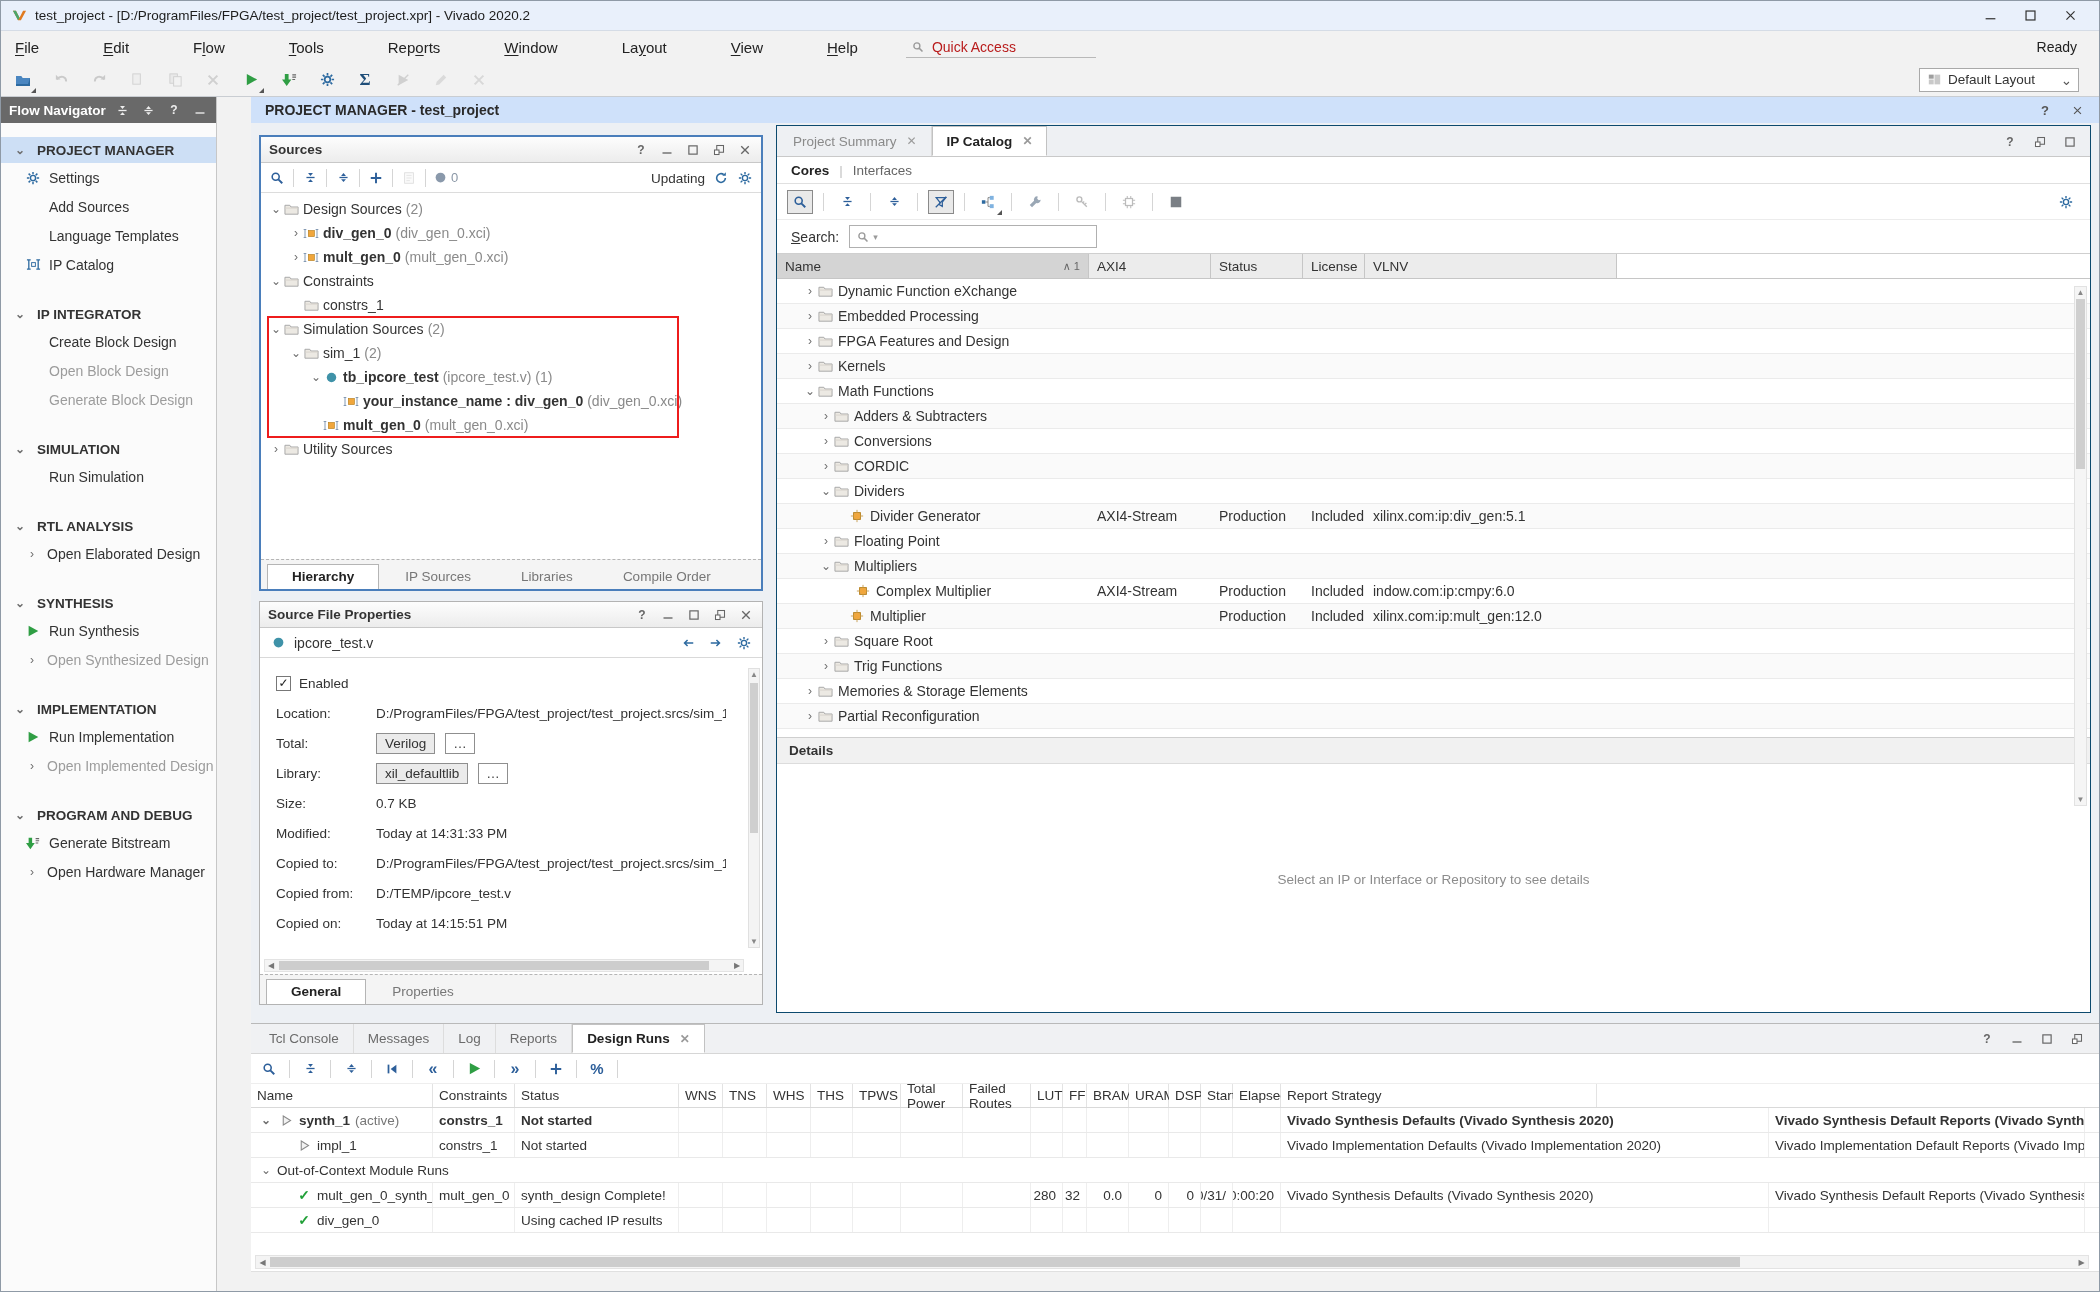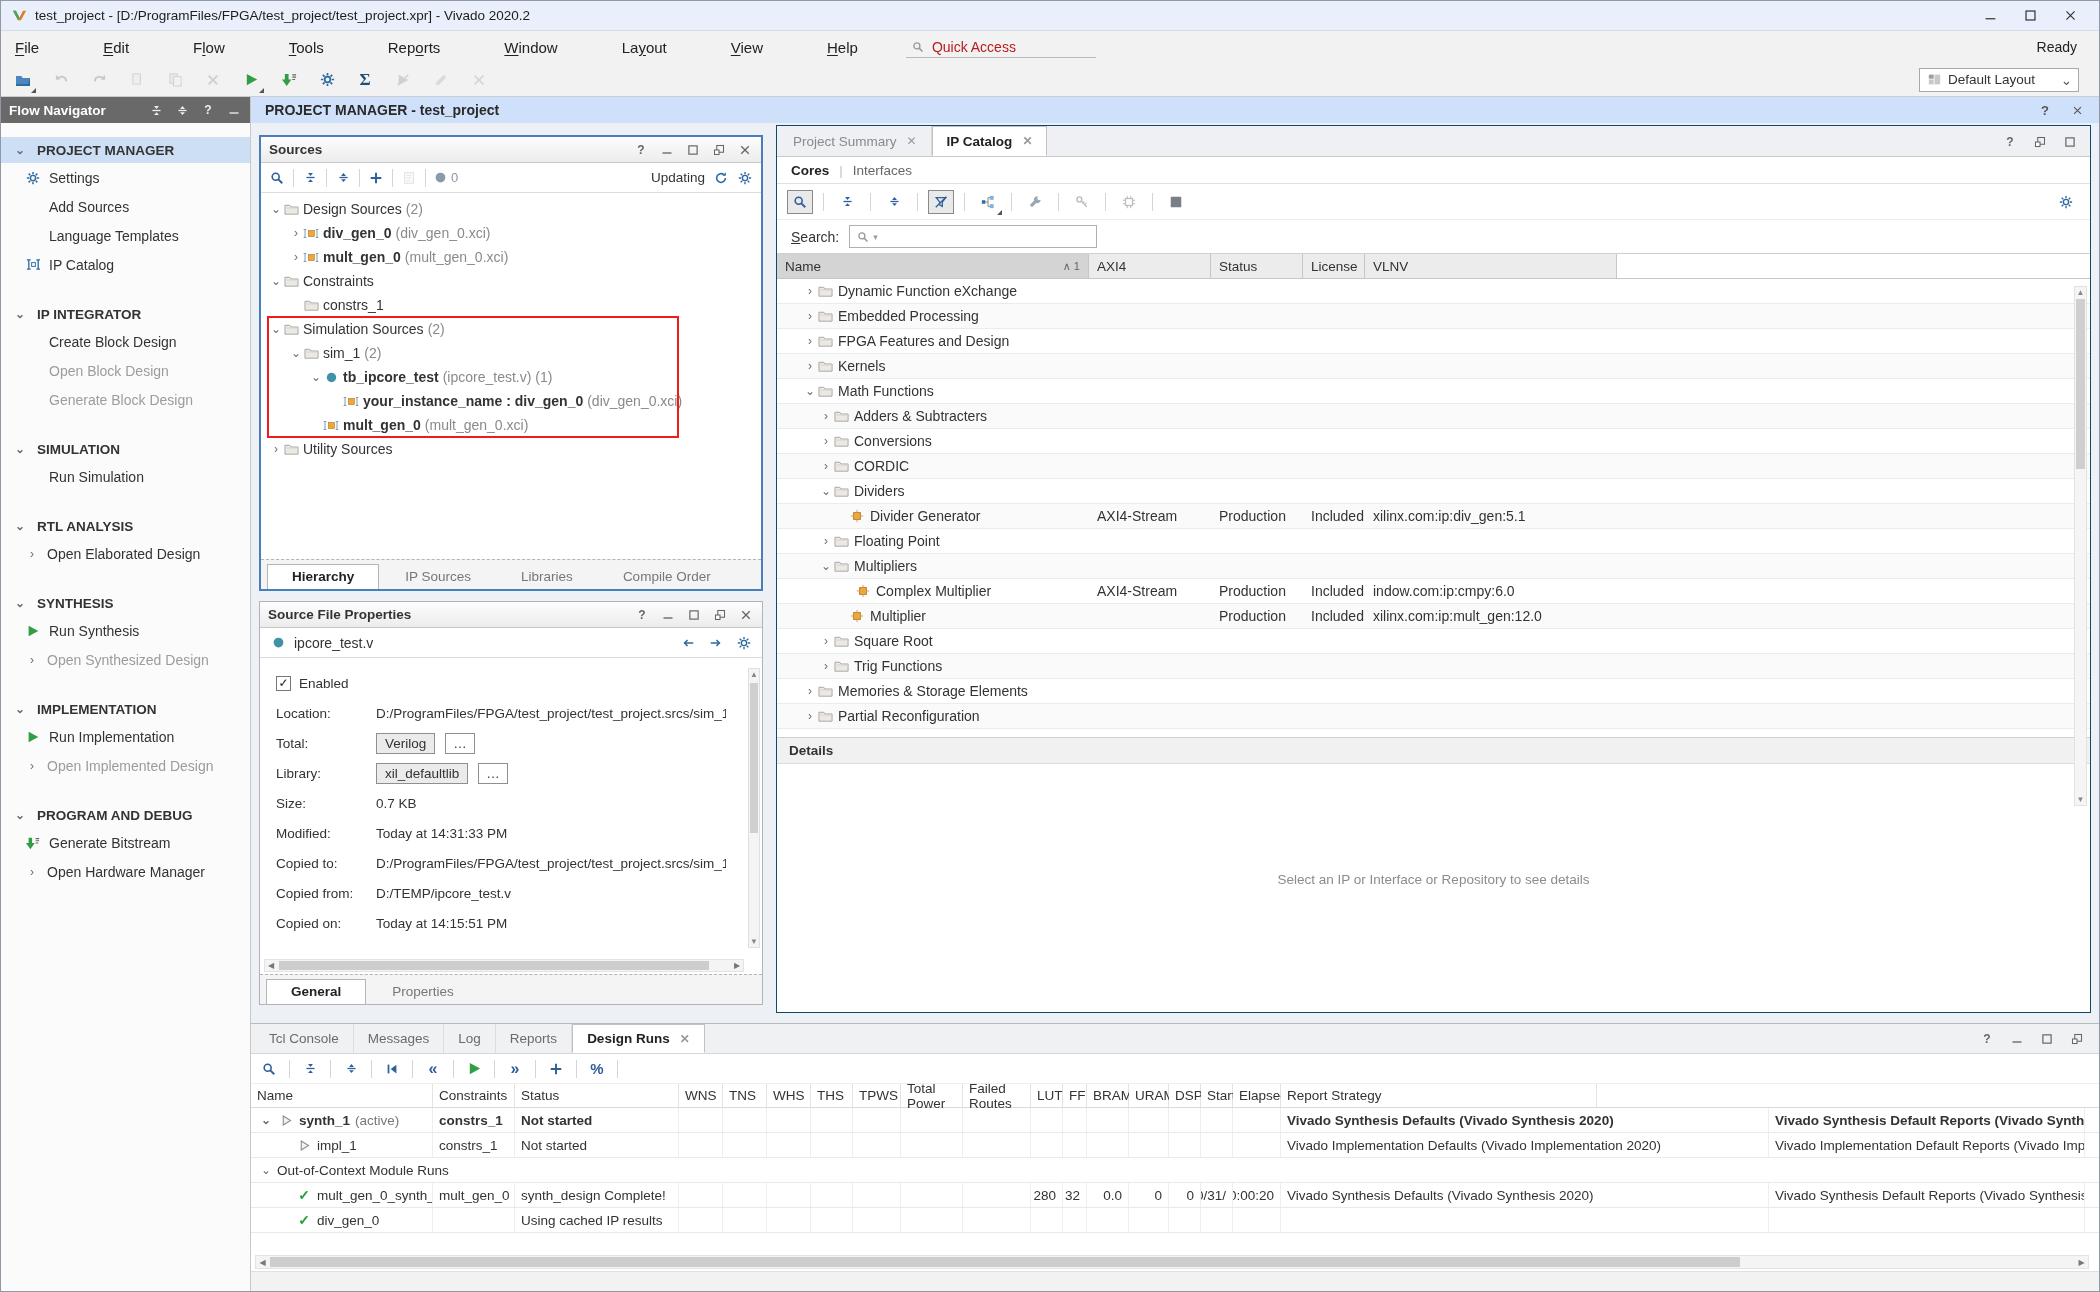--- a/index.html
+++ b/index.html
@@ -19,21 +19,21 @@
   .ready { margin-left:auto; color:#222; font-size:14px; padding-right:8px; }
 
   .toolbar { position:absolute; left:0; top:62px; right:0; height:34px; background:#f2f2f2; border-bottom:1px solid #c9cdd2; display:flex; align-items:center; padding:0 10px; gap:14px; }
   .tb-btn { position:relative; width:24px; height:24px; display:flex; align-items:center; justify-content:center; color:#2d6aa0; }
   .tb-btn.disabled { opacity:.38; filter:grayscale(1); }
   .tb-caret { position:absolute; right:-1px; bottom:-1px; width:0; height:0; border-left:5px solid transparent; border-bottom:5px solid #555; }
   .layout-select { margin-left:auto; margin-right:10px; width:160px; height:24px; border:1px solid #a9a9a9; background:#fff; display:flex; align-items:center; gap:6px; padding:0 6px; font-size:13.5px; }
   .layout-select .caret { margin-left:auto; color:#555; }
 
   
-  .flownav { position:absolute; left:0; top:96px; width:250px; bottom:0; background:#fbfbfb; border-right:1px solid #c7c7c7; }
+  .flownav { position:absolute; left:0; top:96px; width:216px; bottom:0; background:#fbfbfb; border-right:1px solid #c7c7c7; }
   .flownav-header { height:26px; background:#696969; color:#fff; display:flex; align-items:center; padding:0 8px; font-weight:bold; font-size:13.5px; }
   .flownav-header .hicons { margin-left:auto; display:flex; gap:10px; color:#e8e8e8; }
   .flownav-body { padding-top:14px; }
   .fn-section { margin-bottom:22px; }
   .fn-section-header { height:26px; display:flex; align-items:center; gap:10px; padding-left:12px; font-weight:bold; font-size:13.5px; color:#333; }
   .fn-section-header.selected { background:#cddff5; }
   .fn-item { height:29px; display:flex; align-items:center; gap:8px; padding-left:24px; font-size:14px; color:#333; }
   .fn-item.disabled { color:#9c9c9c; }
   .fn-item .spacer { width:16px; }
   .chev { color:#6e6e6e; font-size:12px; width:14px; display:inline-flex; justify-content:center; }
@@ -47,21 +47,21 @@
   .panel { position:absolute; background:#fff; border:1px solid #b3b3b3; }
   .panel-header { height:26px; background:linear-gradient(#fdfdfd,#ececec); border-bottom:1px solid #c8c8c8; display:flex; align-items:center; padding:0 8px; }
   .panel-header .ptitle { font-weight:bold; font-size:13.5px; color:#333; }
   .panel-header .picons { margin-left:auto; display:flex; gap:10px; color:#666; }
   .icon { display:inline-flex; align-items:center; justify-content:center; width:16px; height:16px; }
   .icon svg { display:block; }
 
   .sources-panel { left:8px; top:12px; width:504px; height:456px; border:2px solid #4a7ebb; }
   .src-toolbar { height:30px; border-bottom:1px solid #dcdcdc; display:flex; align-items:center; gap:8px; padding:0 8px; color:#2d5f9a; }
   .vsep { width:1px; height:18px; background:#d5d5d5; }
-  .src-toolbar .right { margin-left:auto; display:flex; align-items:center; gap:8px; color:#333; font-size:13.5px; }
+  .src-toolbar .right { margin-left:auto; display:flex; align-items:flex-end; gap:8px; color:#333; font-size:13.5px; }
   .badge0 { color:#8a97a6; font-size:13px; display:flex; align-items:center; gap:4px; }
 
   .tree { position:relative; padding-top:4px; height:336px; overflow:hidden; }
   .tree-row { height:24px; display:flex; align-items:center; font-size:14px; white-space:nowrap; }
   .tree-row .nm { color:#333; margin-left:4px; }
   .tree-row .nm.b { font-weight:bold; }
   .tree-row .sfx { color:#8a8a8a; margin-left:4px; }
   .red-annotation { position:absolute; left:6px; width:412px; border:2px solid #ee1c1c; pointer-events:none; }
 
   .panel-tabs { position:absolute; left:0; right:0; bottom:0; height:30px; border-top:1px dashed #b5b5b5; background:#f4f4f4; display:flex; align-items:flex-end; padding:0 6px; gap:2px; }

